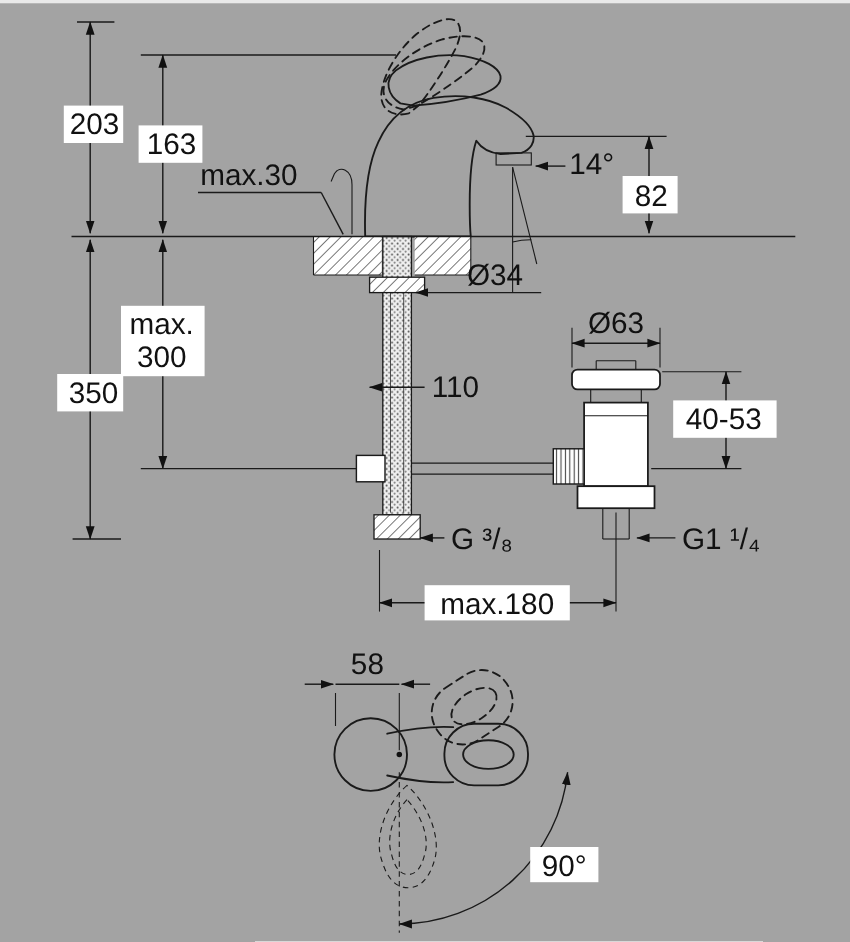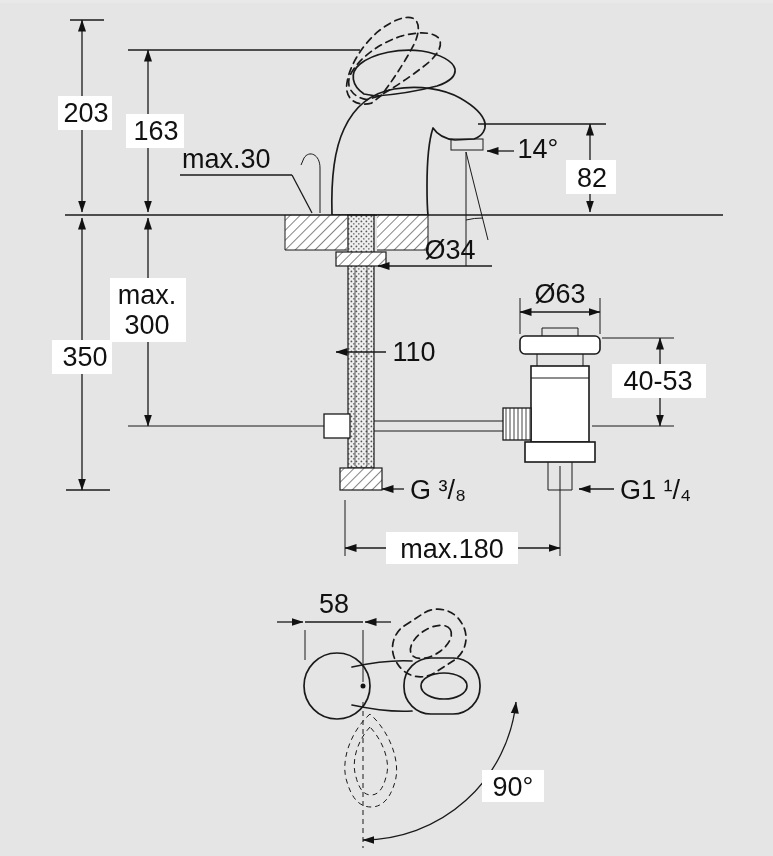--- a/index.html
+++ b/index.html
@@ -1,16 +1,16 @@
 <!DOCTYPE html>
 <html><head>
 <meta charset="utf-8">
 <style>
   html,body{margin:0;padding:0;background:#fff;}
-  .stage{position:relative;width:773px;height:856px;background:#e5e5e5;overflow:hidden;
+  .stage{position:relative;width:773px;height:856px;background:#a3a3a3;overflow:hidden;
          font-family:"Liberation Sans", sans-serif;}
   svg{position:absolute;left:0;top:0;}
   .outline{fill:none;stroke:#1a1a1a;stroke-width:1.7;stroke-linejoin:round;stroke-linecap:round;}
   .thin{fill:none;stroke:#1a1a1a;stroke-width:1;}
   .dimline{fill:none;stroke:#1a1a1a;stroke-width:1.3;}
   .dash{stroke-dasharray:7 5;}
   .dash2{stroke-dasharray:5 4;}
   .dim-text{font-size:27px;fill:#111;}
   .mid{text-anchor:middle;}
   .whitebg{fill:#ffffff;}

